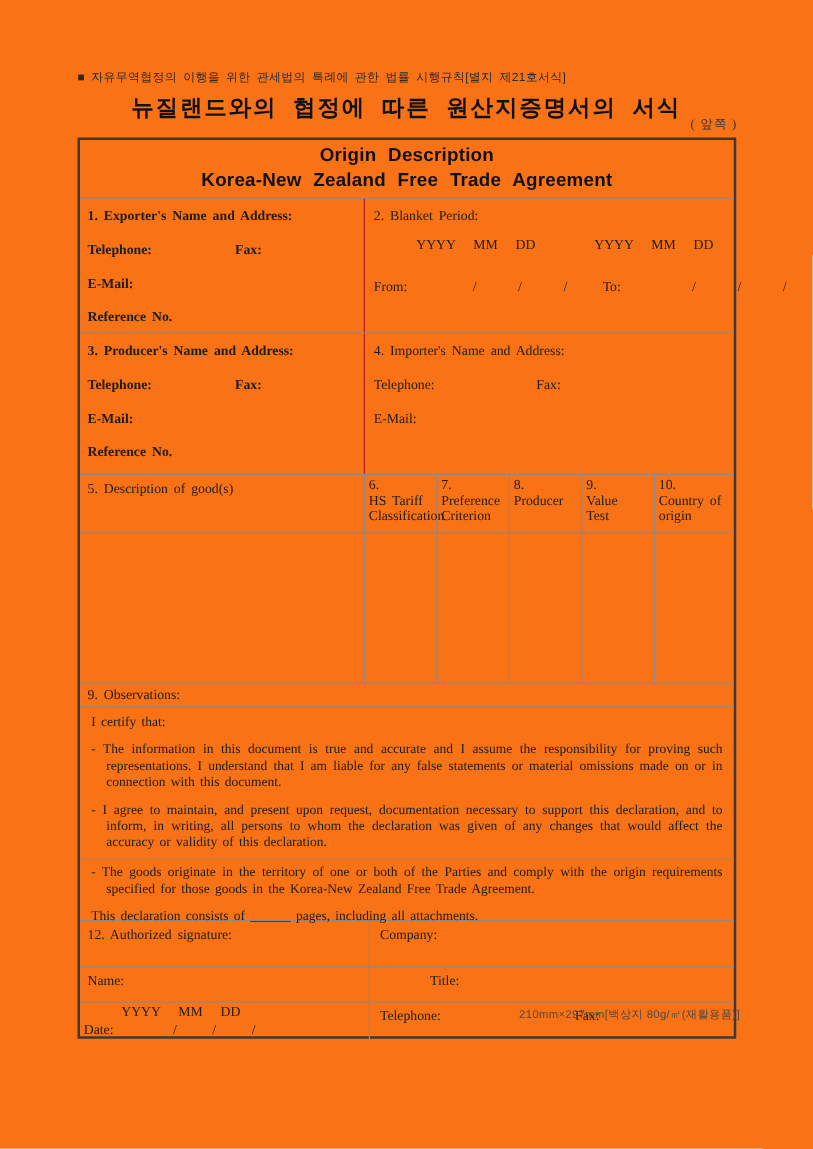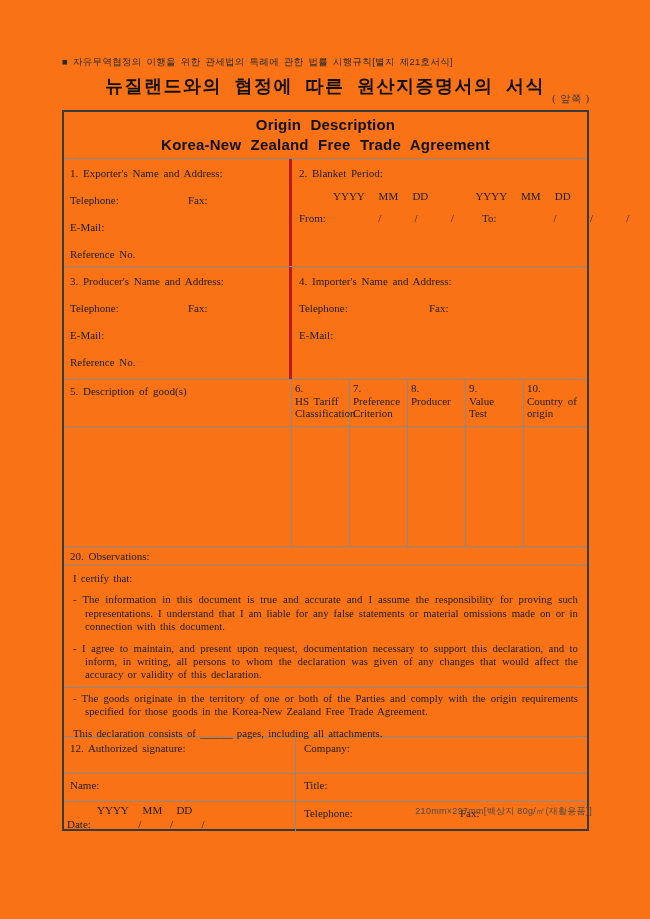--- a/index.html
+++ b/index.html
@@ -40,21 +40,21 @@
   .title-cell {
     height: 47px; flex: none;
     display: flex; flex-direction: column; justify-content: center; align-items: center;
     font-family: "Liberation Sans", "DejaVu Sans", sans-serif;
     font-weight: bold; font-size: 15px; line-height: 20px;
     word-spacing: 5px; letter-spacing: 0.2px; color: #111;
   }
   .split-row { flex: none; display: flex; }
   .row-12 { height: 108px; }
   .row-34 { height: 113px; }
-  .cell-l { width: 228px; flex: none; border-right: 3px solid #b91c1c; padding: 7px 6px 0 6px; }
+  .cell-l { width: 228px; flex: none; border-right: 1px solid #b91c1c; padding: 7px 6px 0 6px; font-weight: bold; }
   .cell-r { flex: 1; padding: 7px 6px 0 7px; }
   .line { line-height: 14px; }
   .gap { margin-top: 13px; }
   .pair { display: flex; }
   .pair .w118 { width: 118px; flex: none; }
   .pair .w130 { width: 130px; flex: none; }
   .pair .w156 { width: 156px; flex: none; }
   .pre { white-space: pre; }
   .ind34 { padding-left: 34px; }
   .goods-header { height: 47px; }
@@ -70,21 +70,21 @@
   }
   .cert-intro { margin-bottom: 8px; text-align: left; }
   .bullet { padding-left: 12px; text-indent: -12px; margin-bottom: 8px; }
   .origin-block {
     height: 49px; flex: none; padding: 4px 9px 0 9px;
     font-size: 10.8px; line-height: 13.4px; text-align: justify; word-spacing: 1.5px;
   }
   .pages-line { margin-top: 8px; text-align: left; }
   .sig-row { flex: none; display: flex; }
   .sig-a { height: 37px; }
-  .sig-b { height: 28px; }
+  .sig-b { height: 28px; gap: 40px; }
   .sig-c { height: 30px; }
   .sig-l { width: 232px; flex: none; border-right: 1px solid #8a8a8a; padding: 5px 4px 0 6px; }
   .sig-r { flex: 1; padding: 5px 6px 0 8px; }
   .sig-c .sig-l { padding: 1px 2px 0 3px; line-height: 14px; }
   .ind30 { padding-left: 30px; }
   .paper-spec {
     position: absolute; right: 58px; top: 805px;
     font-family: "Liberation Sans", "DejaVu Sans", sans-serif;
     font-size: 9px; letter-spacing: 0.3px; color: #4a4a4a;
   }
@@ -111,21 +111,21 @@
         <div class="line gap pair">
           <span class="w118">Telephone:</span>
           <span>Fax:</span>
         </div>
         <div class="line gap">E-Mail:</div>
         <div class="line gap">Reference No.</div>
       </div>
       <div class="cell-r">
         <div class="line">2. Blanket Period:</div>
         <div class="line pre ind34" style="margin-top:9px">YYYY   MM   DD          YYYY   MM   DD</div>
-        <div class="line pre" style="margin-top:8px">From:           /       /       /      To:            /       /       /</div>
+        <div class="line pre" style="margin-top:20px">From:           /       /       /      To:            /       /       /</div>
       </div>
     </div>
 
     <div class="split-row row-34 bb">
       <div class="cell-l">
         <div class="line">3. Producer's Name and Address:</div>
         <div class="line gap pair">
           <span class="w118">Telephone:</span>
           <span>Fax:</span>
         </div>
@@ -162,21 +162,21 @@
 
     <div class="split-row goods-body bb">
       <div class="gcol gdesc"></div>
       <div class="gcol gc"></div>
       <div class="gcol gc"></div>
       <div class="gcol gc"></div>
       <div class="gcol gc"></div>
       <div class="gcol gc gc-last"></div>
     </div>
 
-    <div class="obs-row bb">20. Observations:</div>
+    <div class="obs-row bb">9. Observations:</div>
 
     <div class="cert-block bb">
       <div class="cert-intro">I certify that:</div>
       <div class="bullet">- The information in this document is true and accurate and I assume the responsibility for proving such representations. I understand that I am liable for any false statements or material omissions made on or in connection with this document.</div>
       <div class="bullet">- I agree to maintain, and present upon request, documentation necessary to support this declaration, and to inform, in writing, all persons to whom the declaration was given of any changes that would affect the accuracy or validity of this declaration.</div>
     </div>
 
     <div class="origin-block bb">
       <div class="bullet">- The goods originate in the territory of one or both of the Parties and comply with the origin requirements specified for those goods in the Korea-New Zealand Free Trade Agreement.</div>
       <div class="pages-line">This declaration consists of ______ pages, including all attachments.</div>

